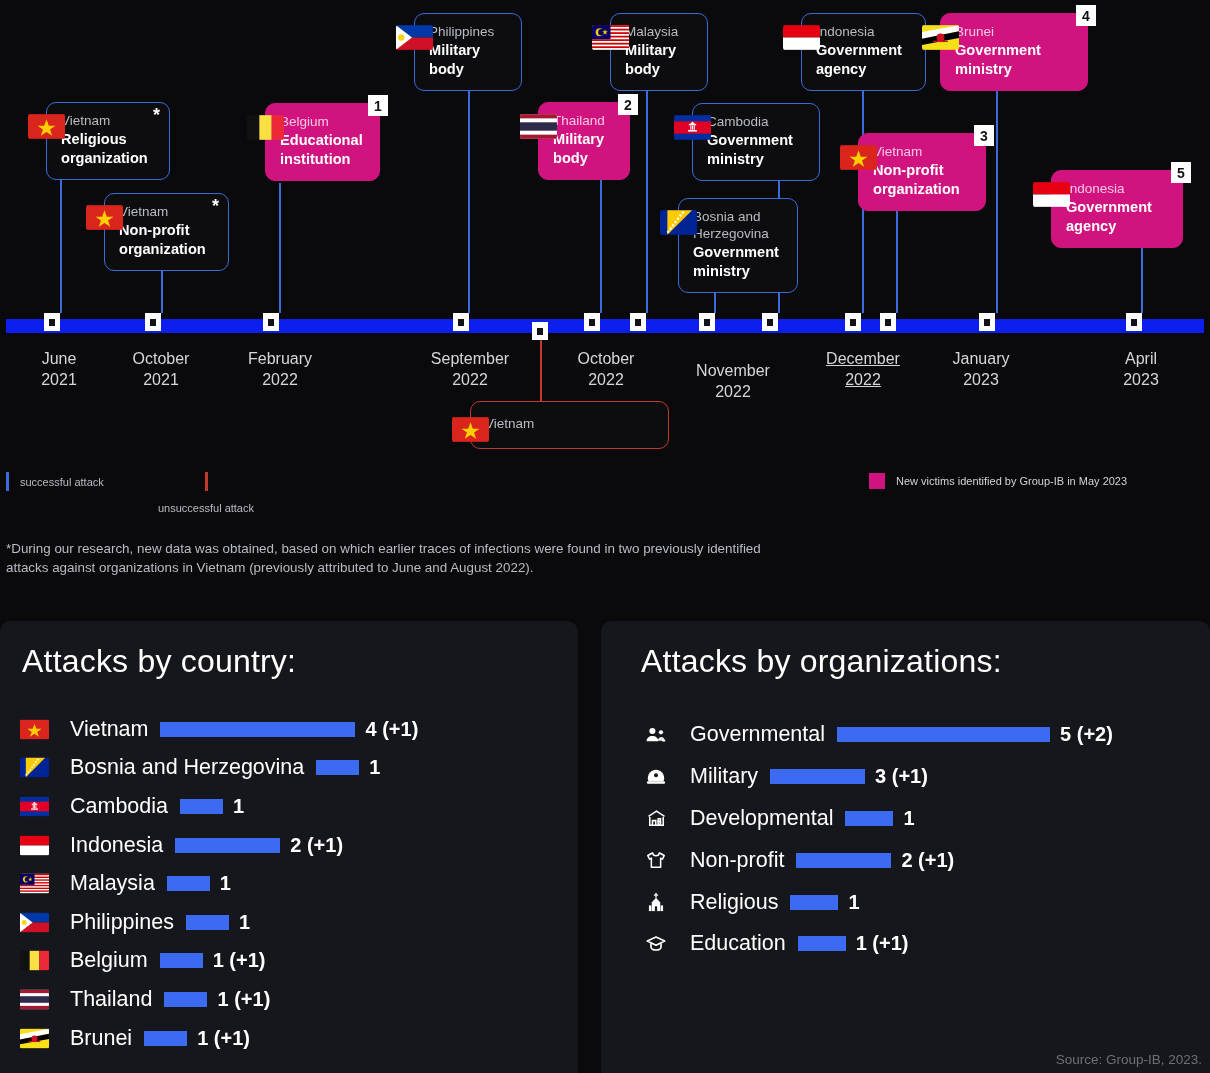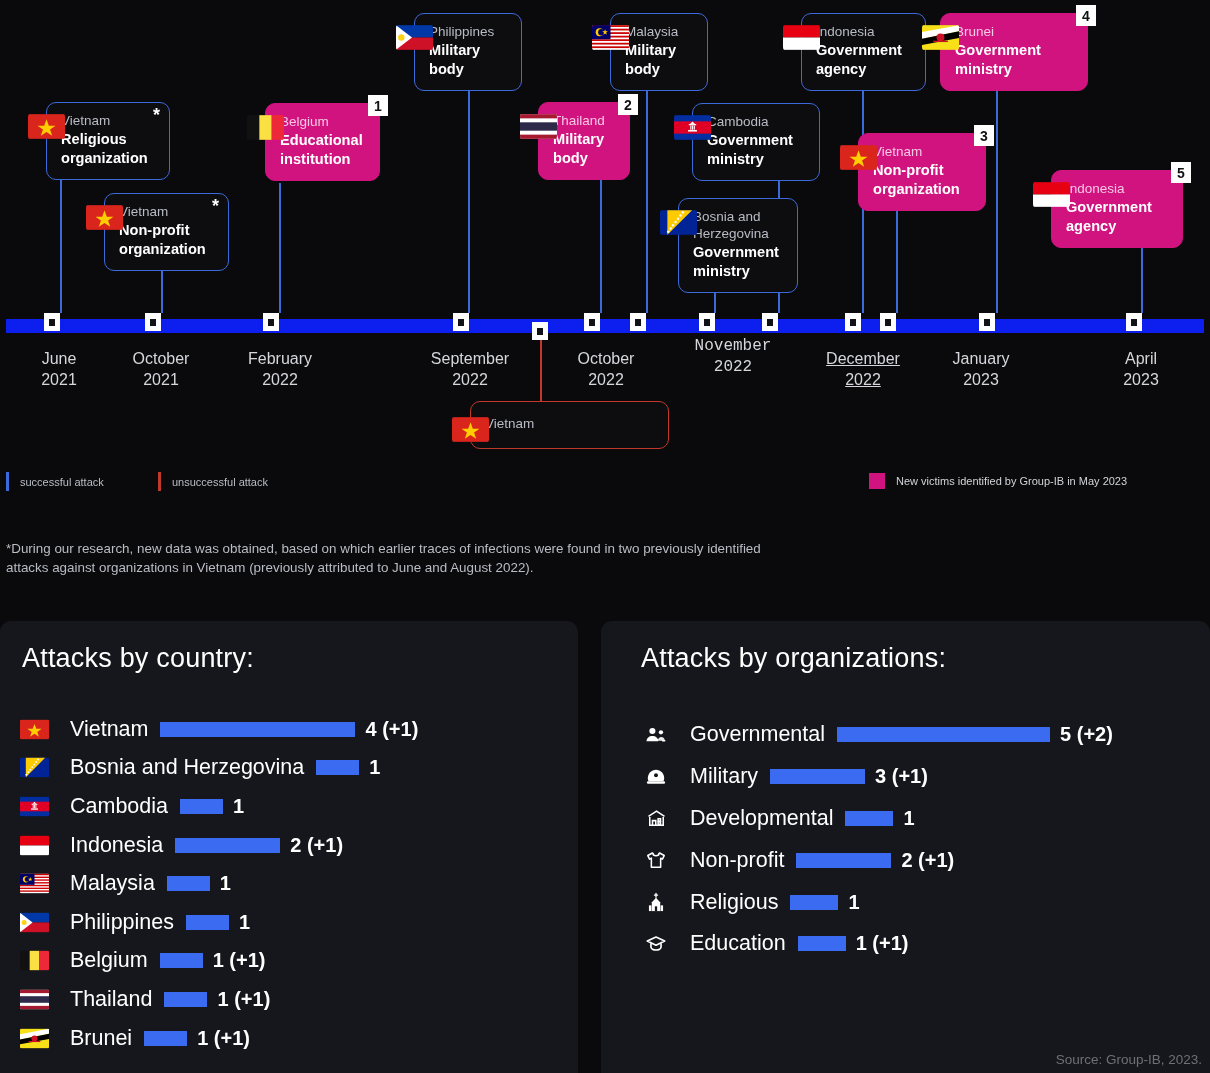--- a/index.html
+++ b/index.html
@@ -115,21 +115,21 @@
   
   .panel {
     position: absolute; top: 621px; height: 452px;
     background: #16171c;
     border-radius: 11px 11px 0 0;
   }
   #panel-country { left: 0; width: 578px; }
   #panel-org { left: 601px; width: 609px; }
   .panel-title {
     position: absolute; left: 22px; top: 22px;
-    font-size: 27px; color: #ffffff; letter-spacing: .2px;
+    font-size: 32px; color: #ffffff; letter-spacing: .2px;
   }
   .rows { position: absolute; left: 20px; top: 89px; width: 100%; }
   .row { display: flex; align-items: center; height: 38.6px; }
   .row .rflag {
     width: 29px; height: 21px; border-radius: 2px; overflow: hidden; flex: 0 0 29px;
   }
   .row .rflag svg { display:block; width:100%; height:100%; }
   .row .ricon {
     width: 26px; height: 22px; flex: 0 0 26px;
     display:flex; align-items:center; justify-content:center;
@@ -403,35 +403,35 @@
         <div class="axis-label" style="left: -11px; top: 348px; white-space: pre-line;">June
 2021</div>
         <div class="axis-label" style="left: 91px; top: 348px; white-space: pre-line;">October
 2021</div>
         <div class="axis-label" style="left: 210px; top: 348px; white-space: pre-line;">February
 2022</div>
         <div class="axis-label" style="left: 400px; top: 348px; white-space: pre-line;">September
 2022</div>
         <div class="axis-label" style="left: 536px; top: 348px; white-space: pre-line;">October
 2022</div>
-        <div class="axis-label" style="left: 663px; top: 336px; white-space: pre-line; font-family: Liberation Mono, monospace;">November
+        <div class="axis-label" style="left: 663px; top: 360px; white-space: pre-line;">November
 2022</div>
         <div class="axis-label" style="left: 793px; top: 348px; white-space: pre-line; text-decoration: underline;">December
 2022</div>
         <div class="axis-label" style="left: 911px; top: 348px; white-space: pre-line;">January
 2023</div>
         <div class="axis-label" style="left: 1071px; top: 348px; white-space: pre-line;">April
 2023</div>
       </div>
 
     <div class="legend-item" style="left:6px; top:472px;">
       <span class="legend-bar" id="lg-succ" style="background: rgb(59, 107, 219);"></span>
       <span class="legend-text">successful attack</span>
     </div>
-    <div class="legend-item" style="left:158px; top:472px;">
+    <div class="legend-item" style="left:158px; top:472px;flex-direction:column;">
       <span class="legend-bar" id="lg-unsucc" style="background: rgb(192, 57, 43);"></span>
       <span class="legend-text">unsuccessful attack</span>
     </div>
     <div class="legend-item" style="left:869px; top:473px;">
       <span class="legend-sq" id="lg-new" style="background: rgb(208, 19, 127);"></span>
       <span class="legend-text" style="color:#d2d4da;">New victims identified by Group-IB in May 2023</span>
     </div>
 
     <div id="footnote">*During our research, new data was obtained, based on which earlier traces of infections were found in two previously identified attacks against organizations in Vietnam (previously attributed to June and August 2022).</div>
   </div>

